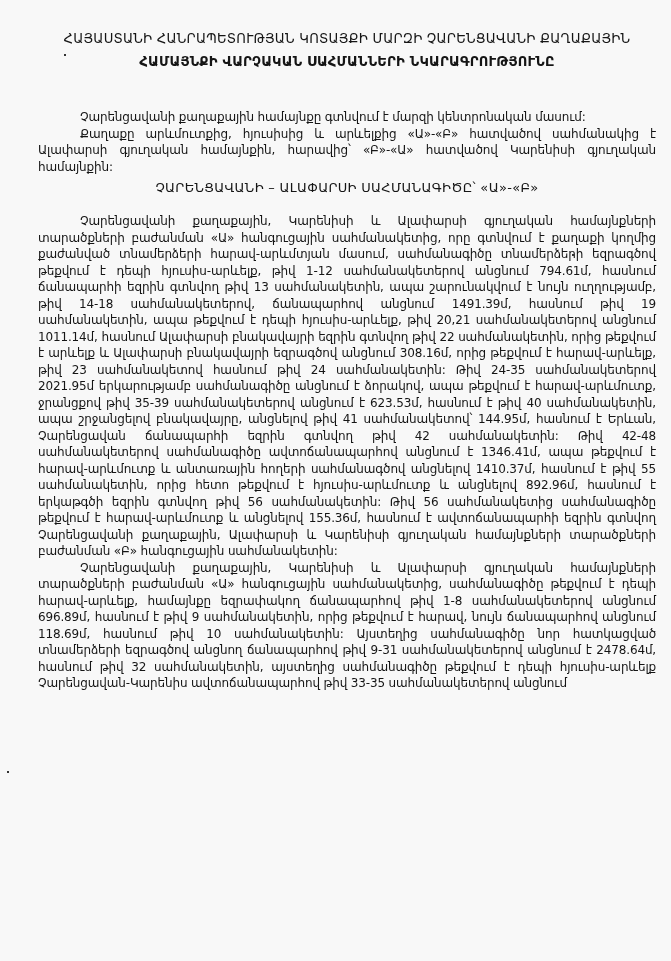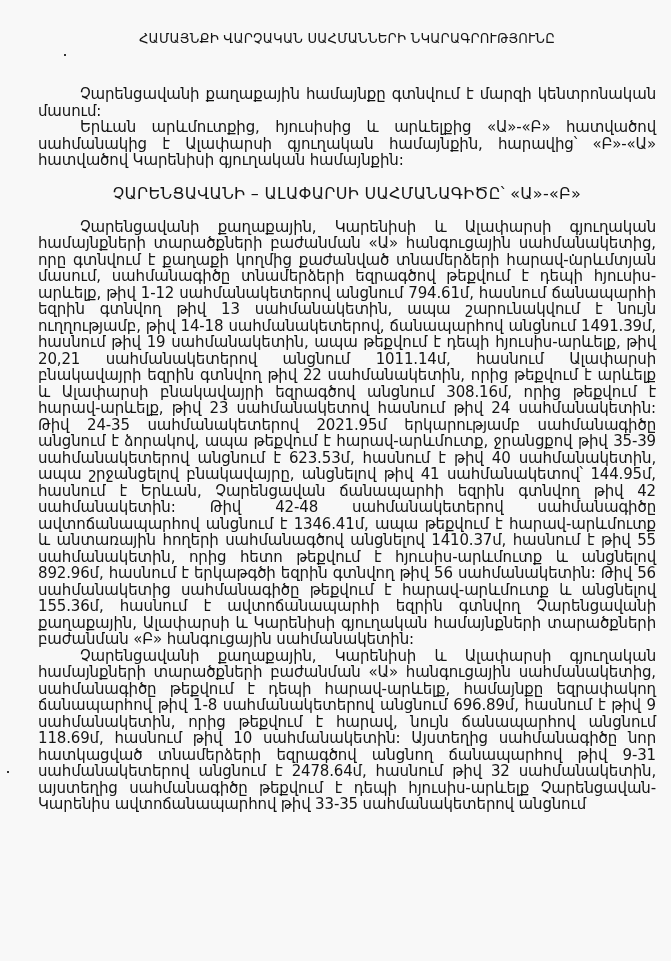--- a/index.html
+++ b/index.html
@@ -25,62 +25,64 @@
       text-align: center;
       font-size: 13.2px;
       letter-spacing: 0.2px;
       line-height: 23px;
       margin: 27px 0 0 0;
       font-weight: normal;
       white-space: nowrap;
     }
     .title .t2 {
       display: block;
+      font-weight: bold;
     }
     .intro {
       margin-top: 36px;
     }
     p {
       margin: 0;
-      font-size: 15px;
+      font-size: 12px;
       line-height: 16.5px;
       text-align: justify;
       text-indent: 42px;
       letter-spacing: -0.15px;
     }
     .section-title {
       text-align: center;
-      font-size: 16px;
+      font-size: 13px;
       letter-spacing: 0.3px;
-      margin: 17px 0 17px 0;
+      margin: 5px 0 17px 0;
       line-height: 16px;
     }
     .center-line {
       text-indent: 0;
       padding-left: 36px;
     }
     .mark {
       position: absolute;
       width: 2px;
       height: 2px;
       background: #333;
     }
   </style>
 </head>
 <body>
 
 <div class="page">
 
   <div class="title">
+    <span class="t1">ՀԱՅԱՍՏԱՆԻ ՀԱՆՐԱՊԵՏՈՒԹՅԱՆ ԿՈՏԱՅՔԻ ՄԱՐԶԻ ՉԱՐԵՆՑԱՎԱՆԻ ՔԱՂԱՔԱՅԻՆ</span>
     <span class="t2">ՀԱՄԱՅՆՔԻ ՎԱՐՉԱԿԱՆ ՍԱՀՄԱՆՆԵՐԻ ՆԿԱՐԱԳՐՈՒԹՅՈՒՆԸ</span>
   </div>
 
   <div class="intro">
     <p>Չարենցավանի քաղաքային համայնքը գտնվում է մարզի կենտրոնական մասում:</p>
-    <p>Երևան արևմուտքից, հյուսիսից և արևելքից «Ա»-«Բ» հատվածով սահմանակից է Ալափարսի գյուղական համայնքին, հարավից՝ «Բ»-«Ա» հատվածով Կարենիսի գյուղական համայնքին:</p>
+    <p>Քաղաքը արևմուտքից, հյուսիսից և արևելքից «Ա»-«Բ» հատվածով սահմանակից է Ալափարսի գյուղական համայնքին, հարավից՝ «Բ»-«Ա» հատվածով Կարենիսի գյուղական համայնքին:</p>
   </div>
 
   <div>
     <div class="section-title">ՉԱՐԵՆՑԱՎԱՆԻ – ԱԼԱՓԱՐՍԻ ՍԱՀՄԱՆԱԳԻԾԸ՝ «Ա»-«Բ»</div>
     <p>Չարենցավանի քաղաքային, Կարենիսի և Ալափարսի գյուղական համայնքների տարածքների բաժանման «Ա» հանգուցային սահմանակետից, որը գտնվում է քաղաքի կողմից քաժանված տնամերձերի հարավ-արևմտյան մասում, սահմանագիծը տնամերձերի եզրագծով թեքվում է դեպի հյուսիս-արևելք, թիվ 1-12 սահմանակետերով անցնում 794.61մ, հասնում ճանապարհի եզրին գտնվող թիվ 13 սահմանակետին, ապա շարունակվում է նույն ուղղությամբ, թիվ 14-18 սահմանակետերով, ճանապարհով անցնում 1491.39մ, հասնում թիվ 19 սահմանակետին, ապա թեքվում է դեպի հյուսիս-արևելք, թիվ 20,21 սահմանակետերով անցնում 1011.14մ, հասնում Ալափարսի բնակավայրի եզրին գտնվող թիվ 22 սահմանակետին, որից թեքվում է արևելք և Ալափարսի բնակավայրի եզրագծով անցնում 308.16մ, որից թեքվում է հարավ-արևելք, թիվ 23 սահմանակետով հասնում թիվ 24 սահմանակետին: Թիվ 24-35 սահմանակետերով 2021.95մ երկարությամբ սահմանագիծը անցնում է ձորակով, ապա թեքվում է հարավ-արևմուտք, ջրանցքով թիվ 35-39 սահմանակետերով անցնում է 623.53մ, հասնում է թիվ 40 սահմանակետին, ապա շրջանցելով բնակավայրը, անցնելով թիվ 41 սահմանակետով՝ 144.95մ, հասնում է Երևան, Չարենցավան ճանապարհի եզրին գտնվող թիվ 42 սահմանակետին: Թիվ 42-48 սահմանակետերով սահմանագիծը ավտոճանապարհով անցնում է 1346.41մ, ապա թեքվում է հարավ-արևմուտք և անտառային հողերի սահմանագծով անցնելով 1410.37մ, հասնում է թիվ 55 սահմանակետին, որից հետո թեքվում է հյուսիս-արևմուտք և անցնելով 892.96մ, հասնում է երկաթգծի եզրին գտնվող թիվ 56 սահմանակետին: Թիվ 56 սահմանակետից սահմանագիծը թեքվում է հարավ-արևմուտք և անցնելով 155.36մ, հասնում է ավտոճանապարհի եզրին գտնվող Չարենցավանի քաղաքային, Ալափարսի և Կարենիսի գյուղական համայնքների տարածքների բաժանման «Բ» հանգուցային սահմանակետին:</p>
   </div>
 
   <div>
     <p>Չարենցավանի քաղաքային, Կարենիսի և Ալափարսի գյուղական համայնքների տարածքների բաժանման «Ա» հանգուցային սահմանակետից, սահմանագիծը թեքվում է դեպի հարավ-արևելք, համայնքը եզրափակող ճանապարհով թիվ 1-8 սահմանակետերով անցնում 696.89մ, հասնում է թիվ 9 սահմանակետին, որից թեքվում է հարավ, նույն ճանապարհով անցնում 118.69մ, հասնում թիվ 10 սահմանակետին: Այստեղից սահմանագիծը նոր հատկացված տնամերձերի եզրագծով անցնող ճանապարհով թիվ 9-31 սահմանակետերով անցնում է 2478.64մ, հասնում թիվ 32 սահմանակետին, այստեղից սահմանագիծը թեքվում է դեպի հյուսիս-արևելք Չարենցավան-Կարենիս ավտոճանապարհով թիվ 33-35 սահմանակետերով անցնում</p>
   </div>

